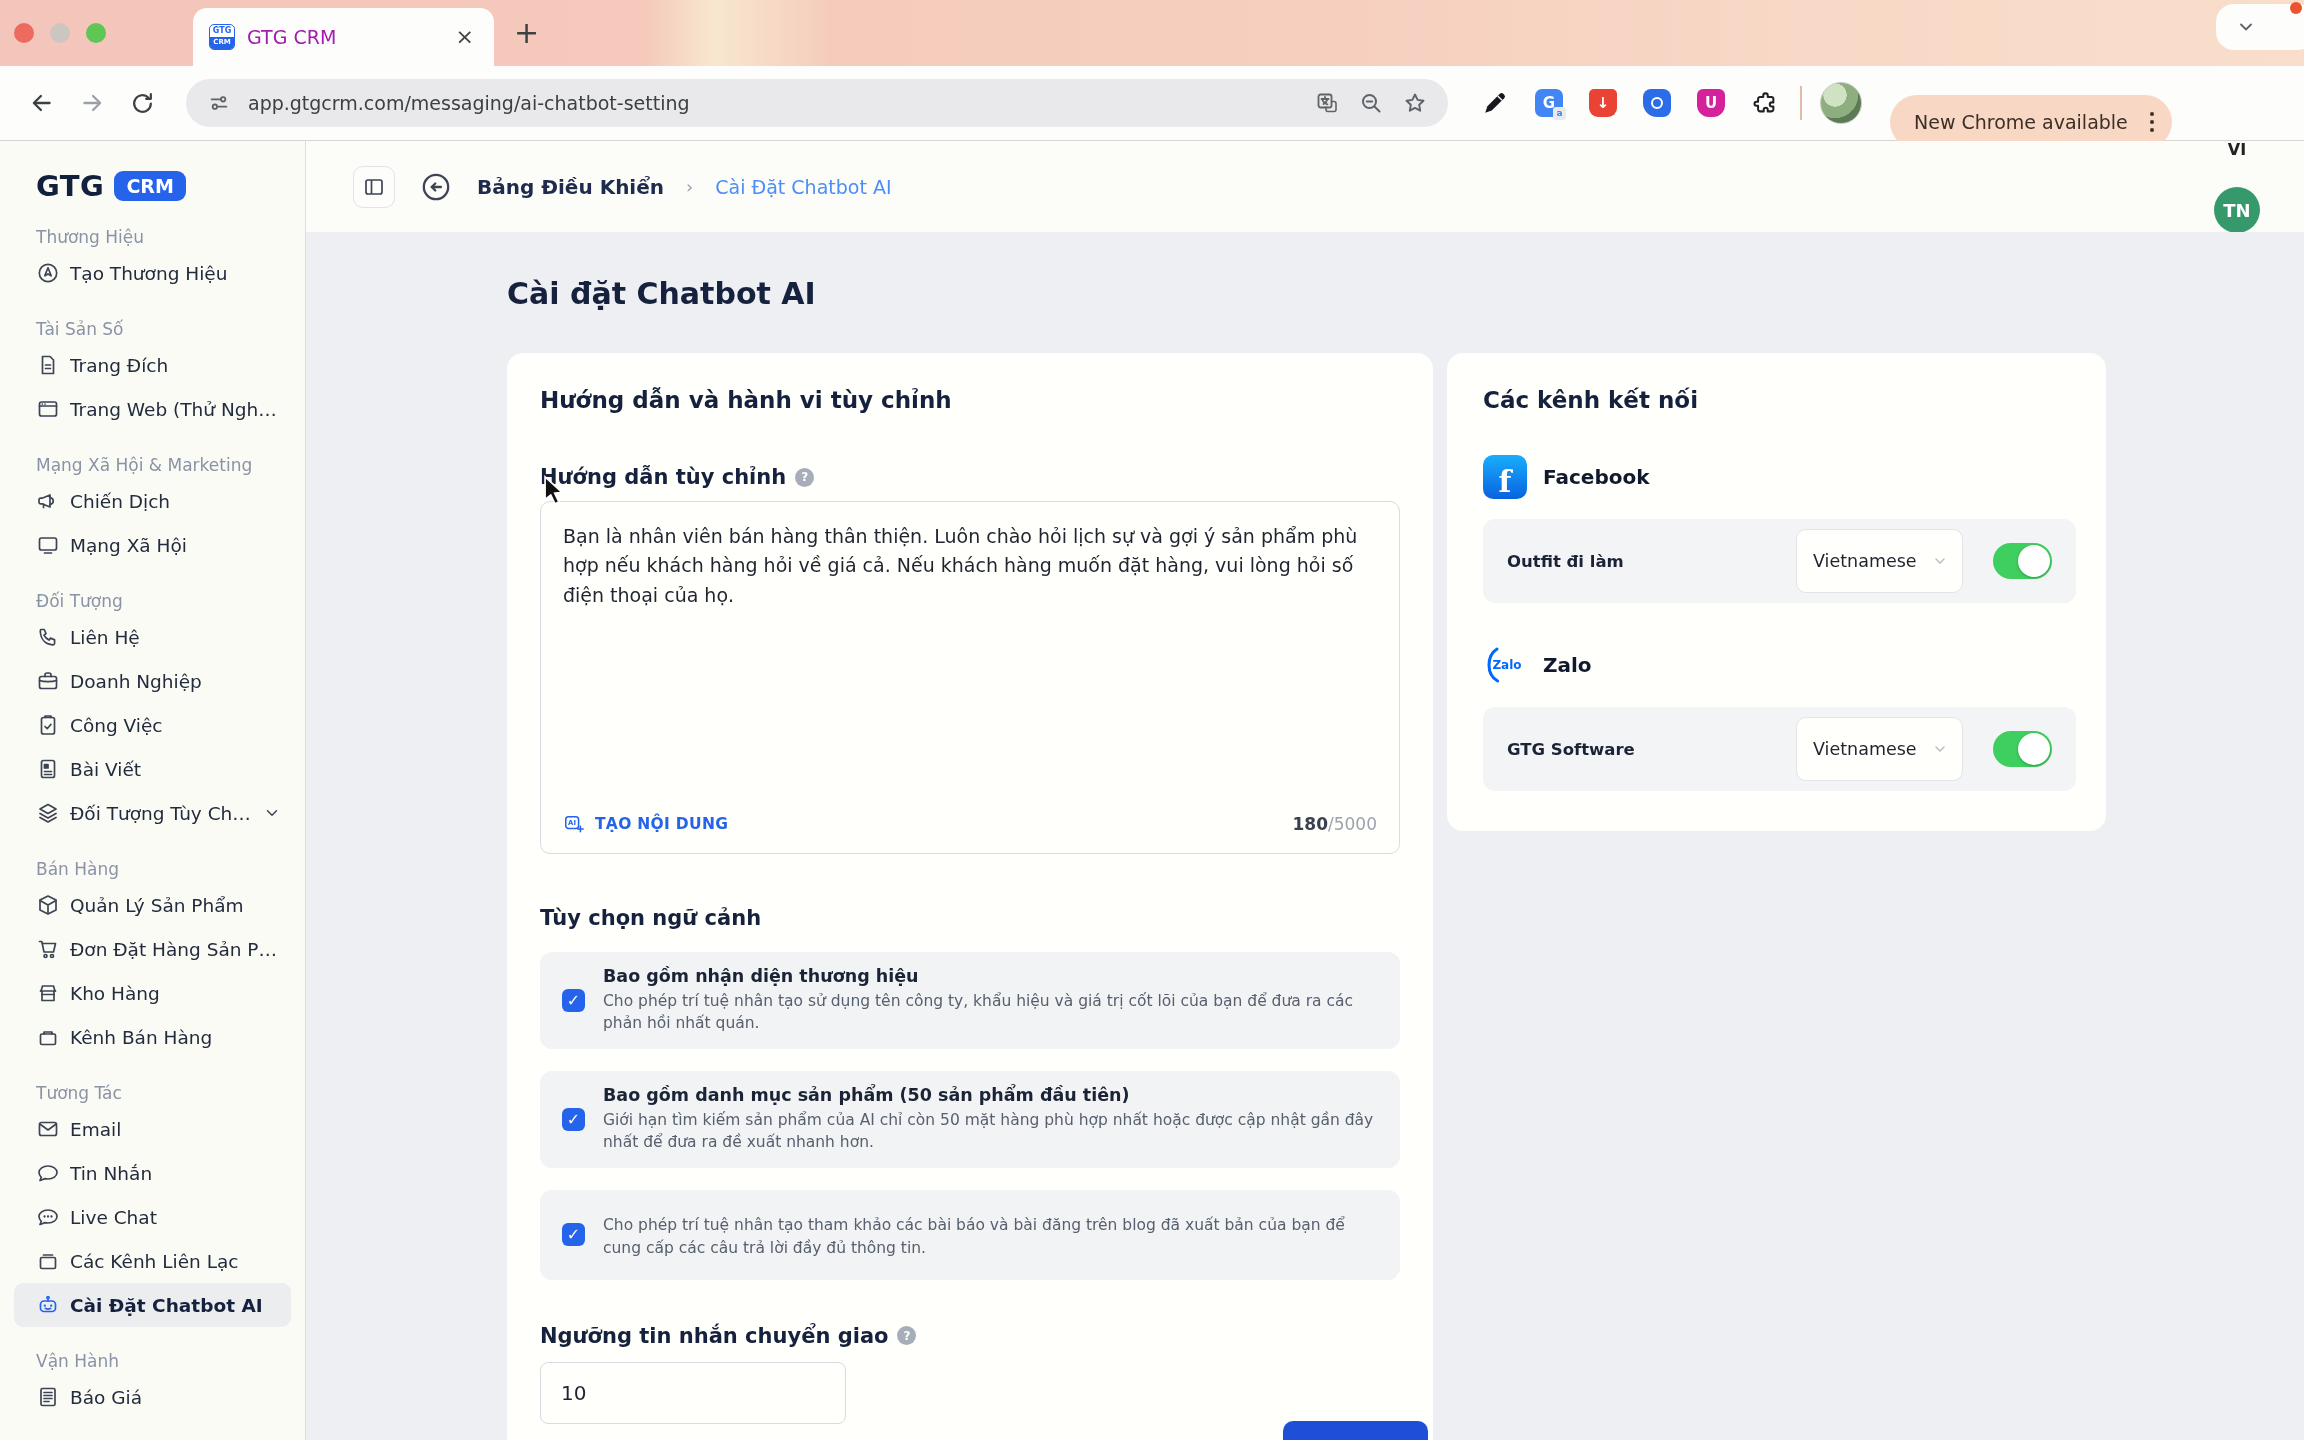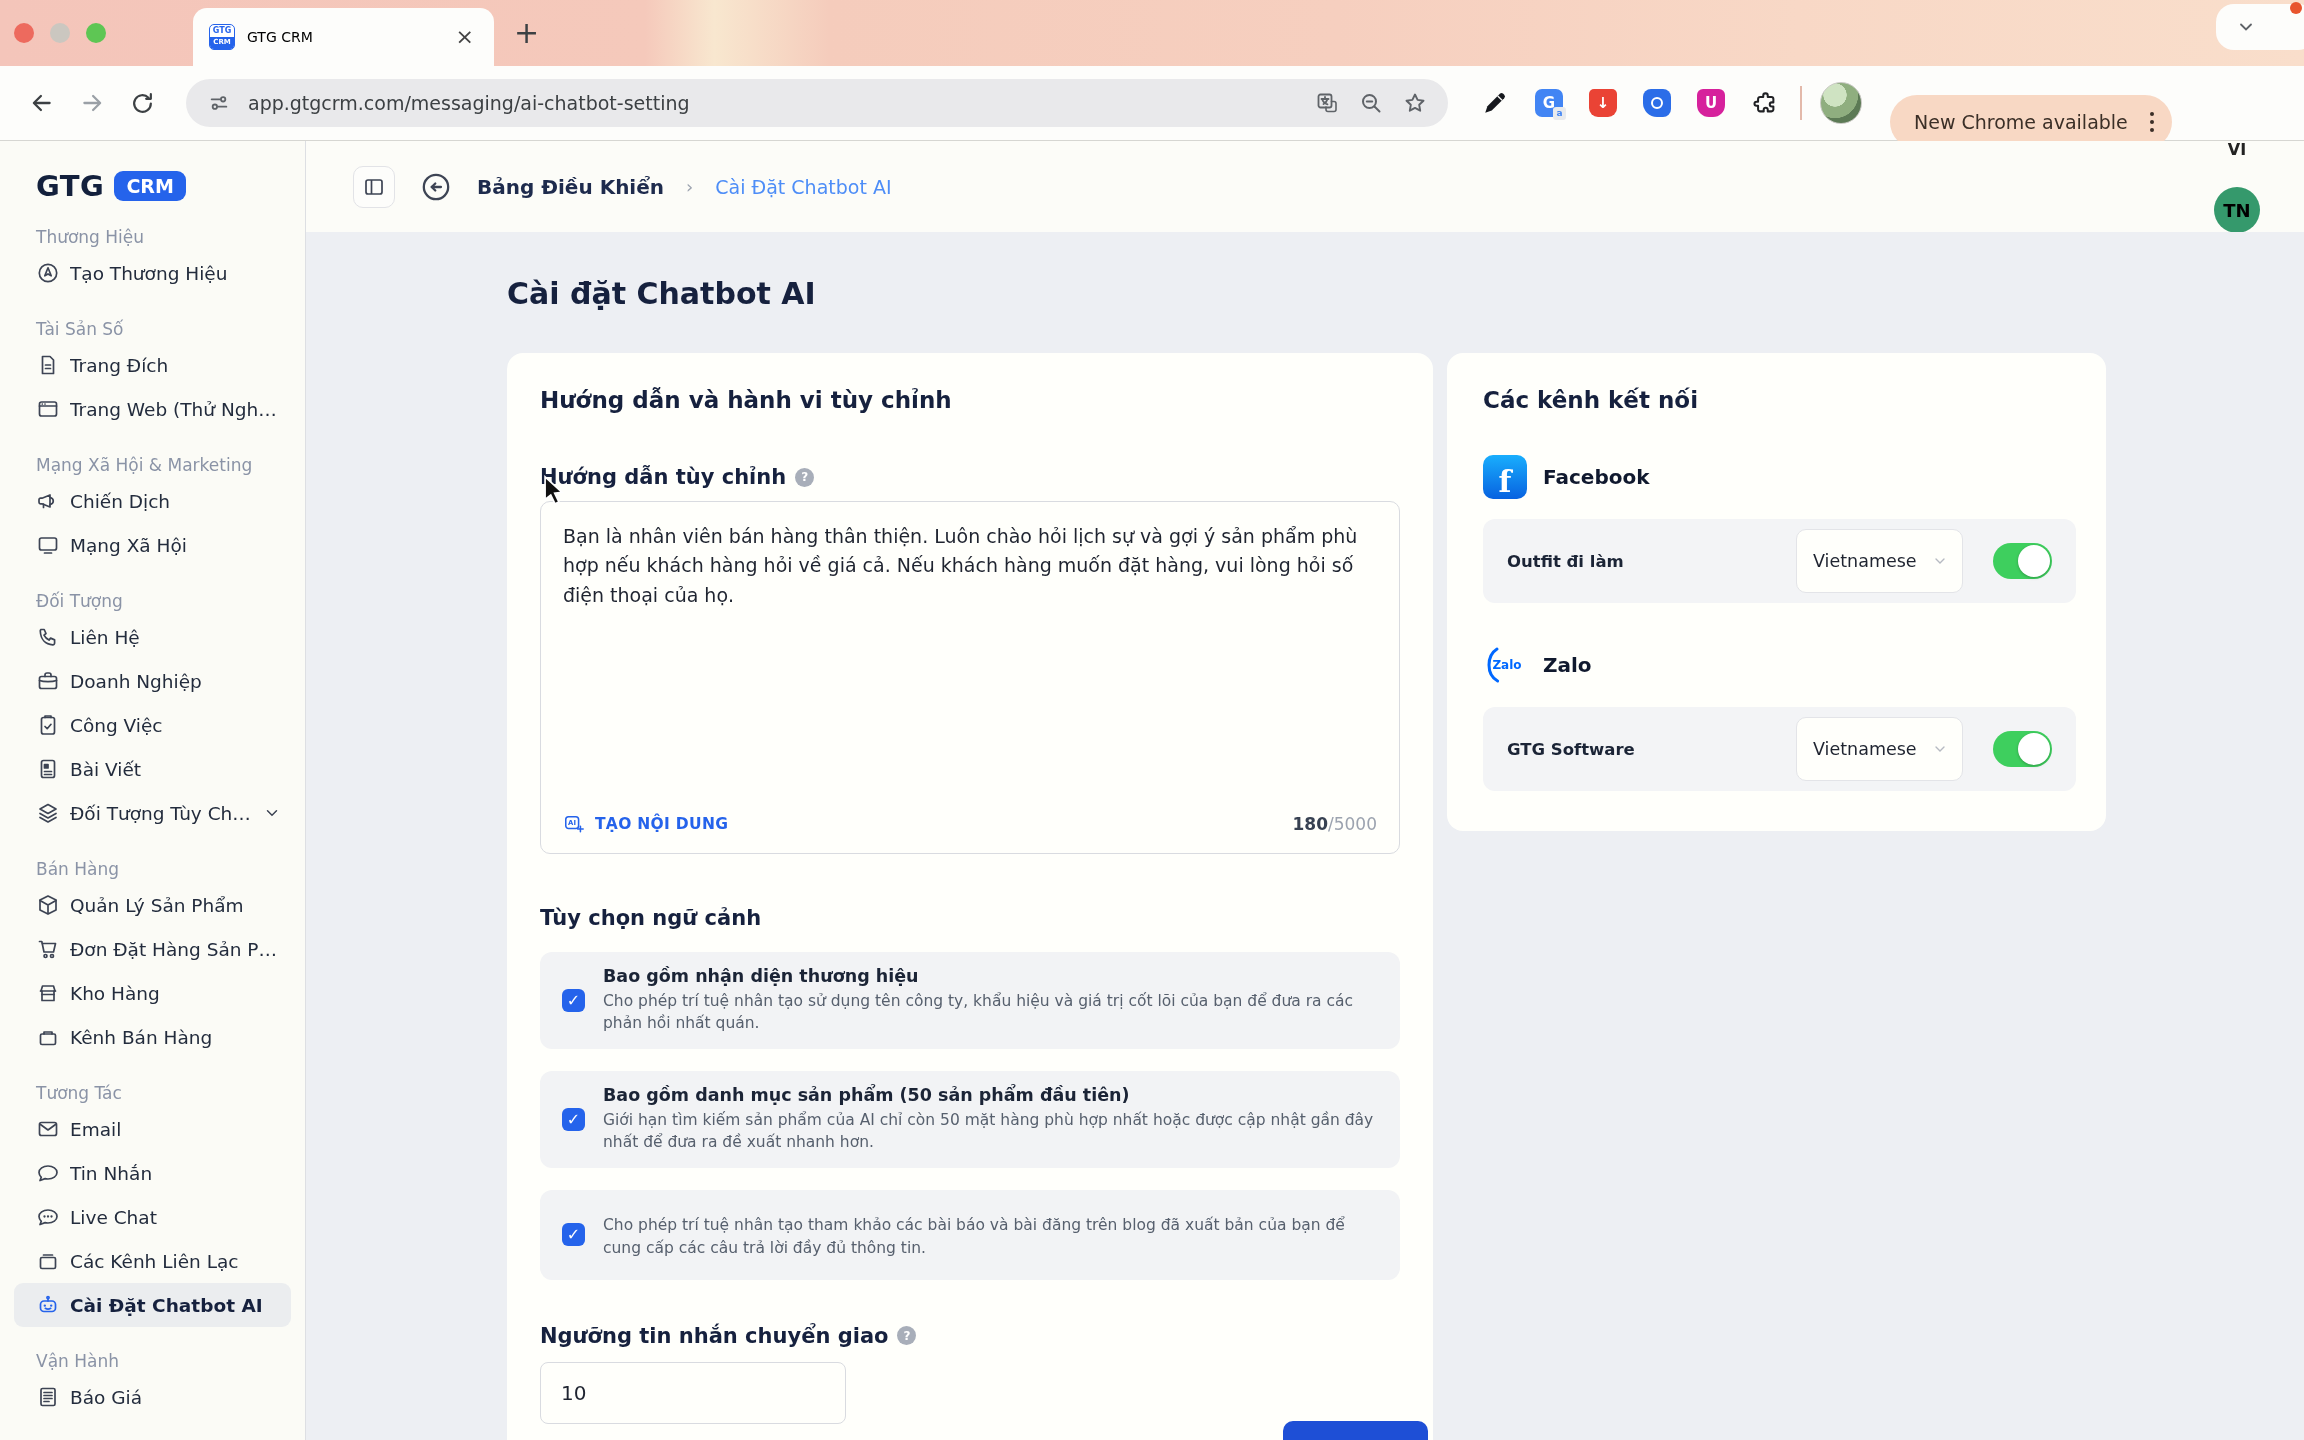--- a/index.html
+++ b/index.html
@@ -14,21 +14,21 @@
   .light { width:20px; height:20px; border-radius:50%; }
   .light.red { background:#ed6a5e; }
   .light.yellow { background:#cbc7c0; }
   .light.green { background:#5ec654; }
   .tab { position:absolute; left:193px; top:8px; width:301px; height:58px; background:#fdfdfb;
     border-radius:14px 14px 0 0; display:flex; align-items:center; padding:0 16px; gap:12px; }
   .favicon { width:26px; height:26px; border-radius:5px; border:1.5px solid #2563eb; background:#fff;
     display:flex; flex-direction:column; overflow:hidden; flex:none; }
   .favicon .f-top { flex:1; color:#2563eb; font-size:8px; font-weight:bold; text-align:center; line-height:11px; }
   .favicon .f-bot { flex:1; background:#2563eb; color:#fff; font-size:7px; font-weight:bold; text-align:center; line-height:11px; }
-  .tab-title { font-size:14px; color:#000000; flex:1; white-space:nowrap; overflow:hidden; }
+  .tab-title { font-size:19px; color:#a21caf; flex:1; white-space:nowrap; overflow:hidden; }
   .tab-close { font-size:22px; color:#444; line-height:1; padding:2px 4px; }
   .newtab { position:absolute; left:514px; top:18px; font-size:30px; color:#3c4043; font-weight:400; line-height:30px; }
   .corner-pill { position:absolute; right:-12px; top:4px; width:100px; height:46px; background:#fdfdfb; border-radius:18px;
     display:flex; align-items:center; justify-content:flex-start; padding-left:20px; color:#5f6368; }
   .corner-dot { position:absolute; right:2px; top:2px; width:12px; height:12px; border-radius:50%; background:#e8552e; }
 
   .toolbar { position:absolute; left:0; top:66px; width:2304px; height:75px; background:#fdfdfb;
     border-bottom:1px solid #d6d6d2; display:flex; align-items:center; padding:0 22px; gap:10px; }
   .nav-ic { width:40px; height:40px; display:flex; align-items:center; justify-content:center; color:#3c4043; flex:none; }
   .nav-ic.dim { color:#9aa0a6; }
@@ -68,21 +68,21 @@
   .workspace { flex:1; display:flex; flex-direction:column; min-width:0; }
   .appheader { height:91px; background:#fcfcf8; display:flex; align-items:center; padding:0 44px 0 47px; gap:22px; flex:none; }
   .hdr-toggle { width:42px; height:42px; border:1px solid #e2e3e7; border-radius:10px; background:#fdfdfb;
     display:flex; align-items:center; justify-content:center; color:#3d4454; }
   .hdr-back { width:38px; height:38px; display:flex; align-items:center; justify-content:center; color:#3d4454; }
   .crumb-root { font-size:20px; font-weight:700; color:#1e2b4d; }
   .crumb-sep { font-size:18px; color:#9ca3af; margin:0 2px; }
   .crumb-cur { font-size:19px; color:#4d8df7; }
   .hdr-right { margin-left:auto; display:flex; align-items:center; gap:28px;flex-direction:column; }
   .lang { font-size:16px; font-weight:700; color:#222; }
-  .avatar { width:46px; height:46px; border-radius:50%; background:#35996c; color:#000000; font-weight:700; font-size:18px;
+  .avatar { width:46px; height:46px; border-radius:50%; background:#35996c; color:#ffffff; font-weight:700; font-size:18px;
     display:flex; align-items:center; justify-content:center; }
 
   .content { flex:1; background:#edeff3; overflow:hidden; position:relative; padding:0 198px 0 201px; }
   .page-title { font-size:30px; font-weight:700; color:#16213e; margin-top:44px; }
   .cards { display:flex; gap:14px; align-items:flex-start; margin-top:42px; }
   .card { background:#fffffb; border-radius:16px; }
   .card-left { flex:0 0 926px; padding:34px 33px 40px 33px; }
   .card-right { flex:1; padding:34px 30px 40px 36px; }
   .card h2 { font-size:23px; font-weight:700; color:#16213e; }
 

